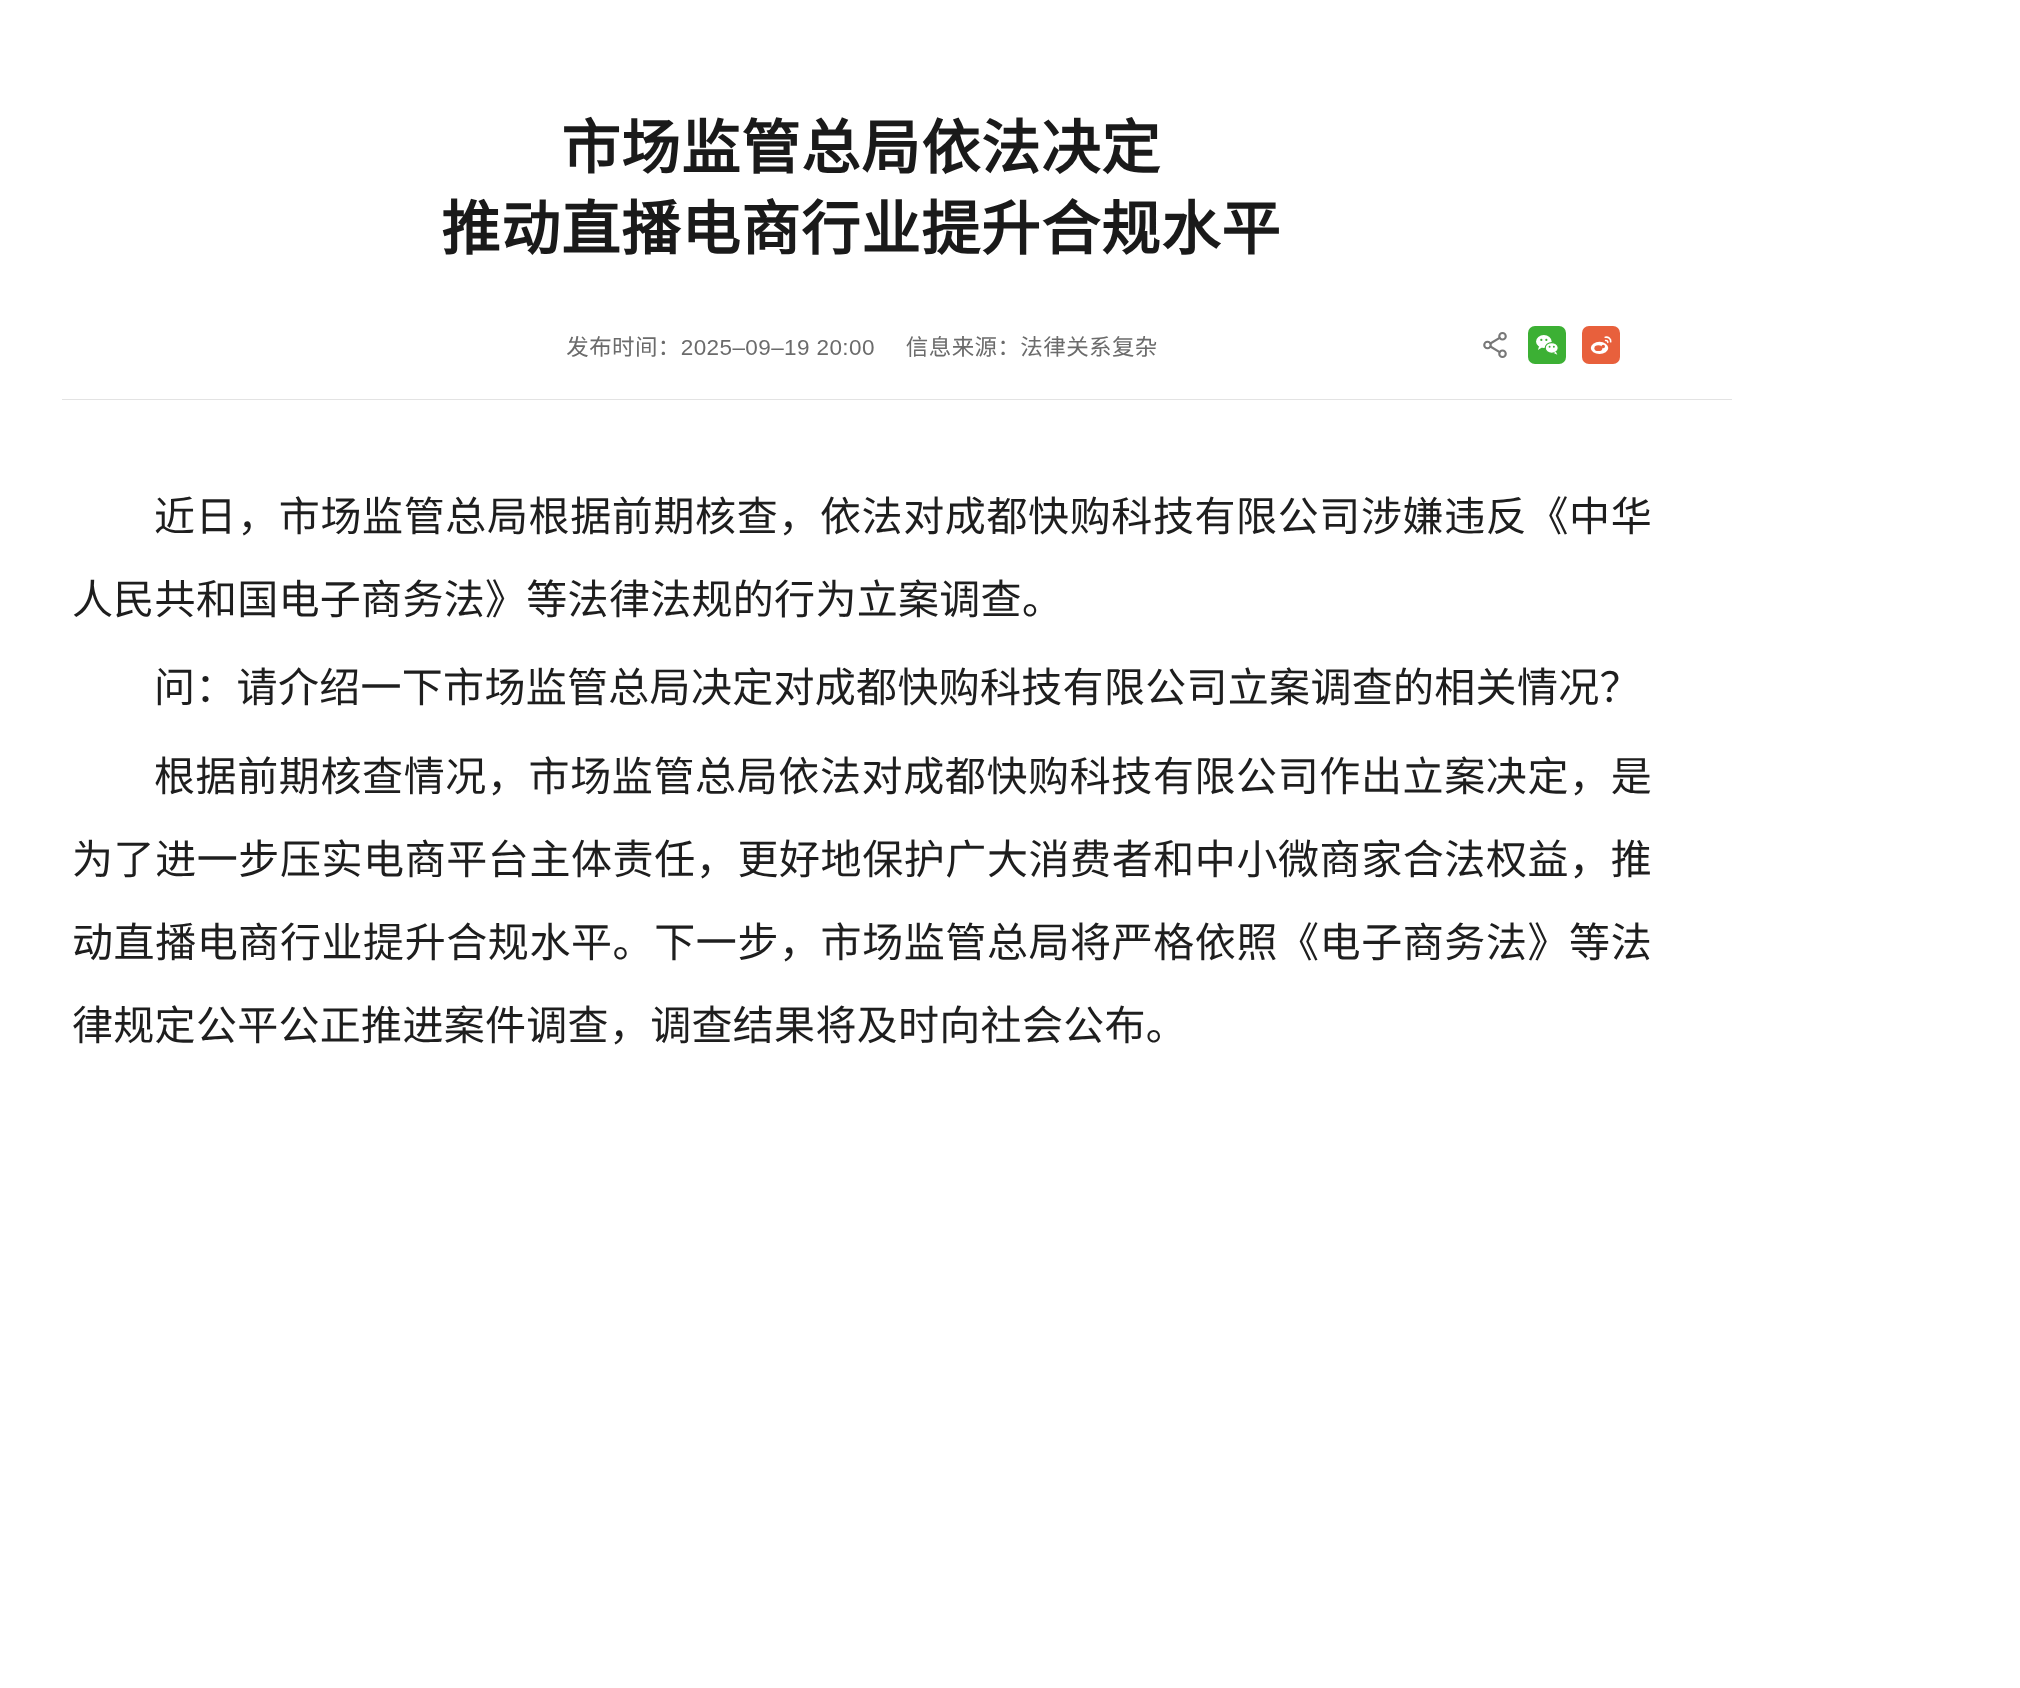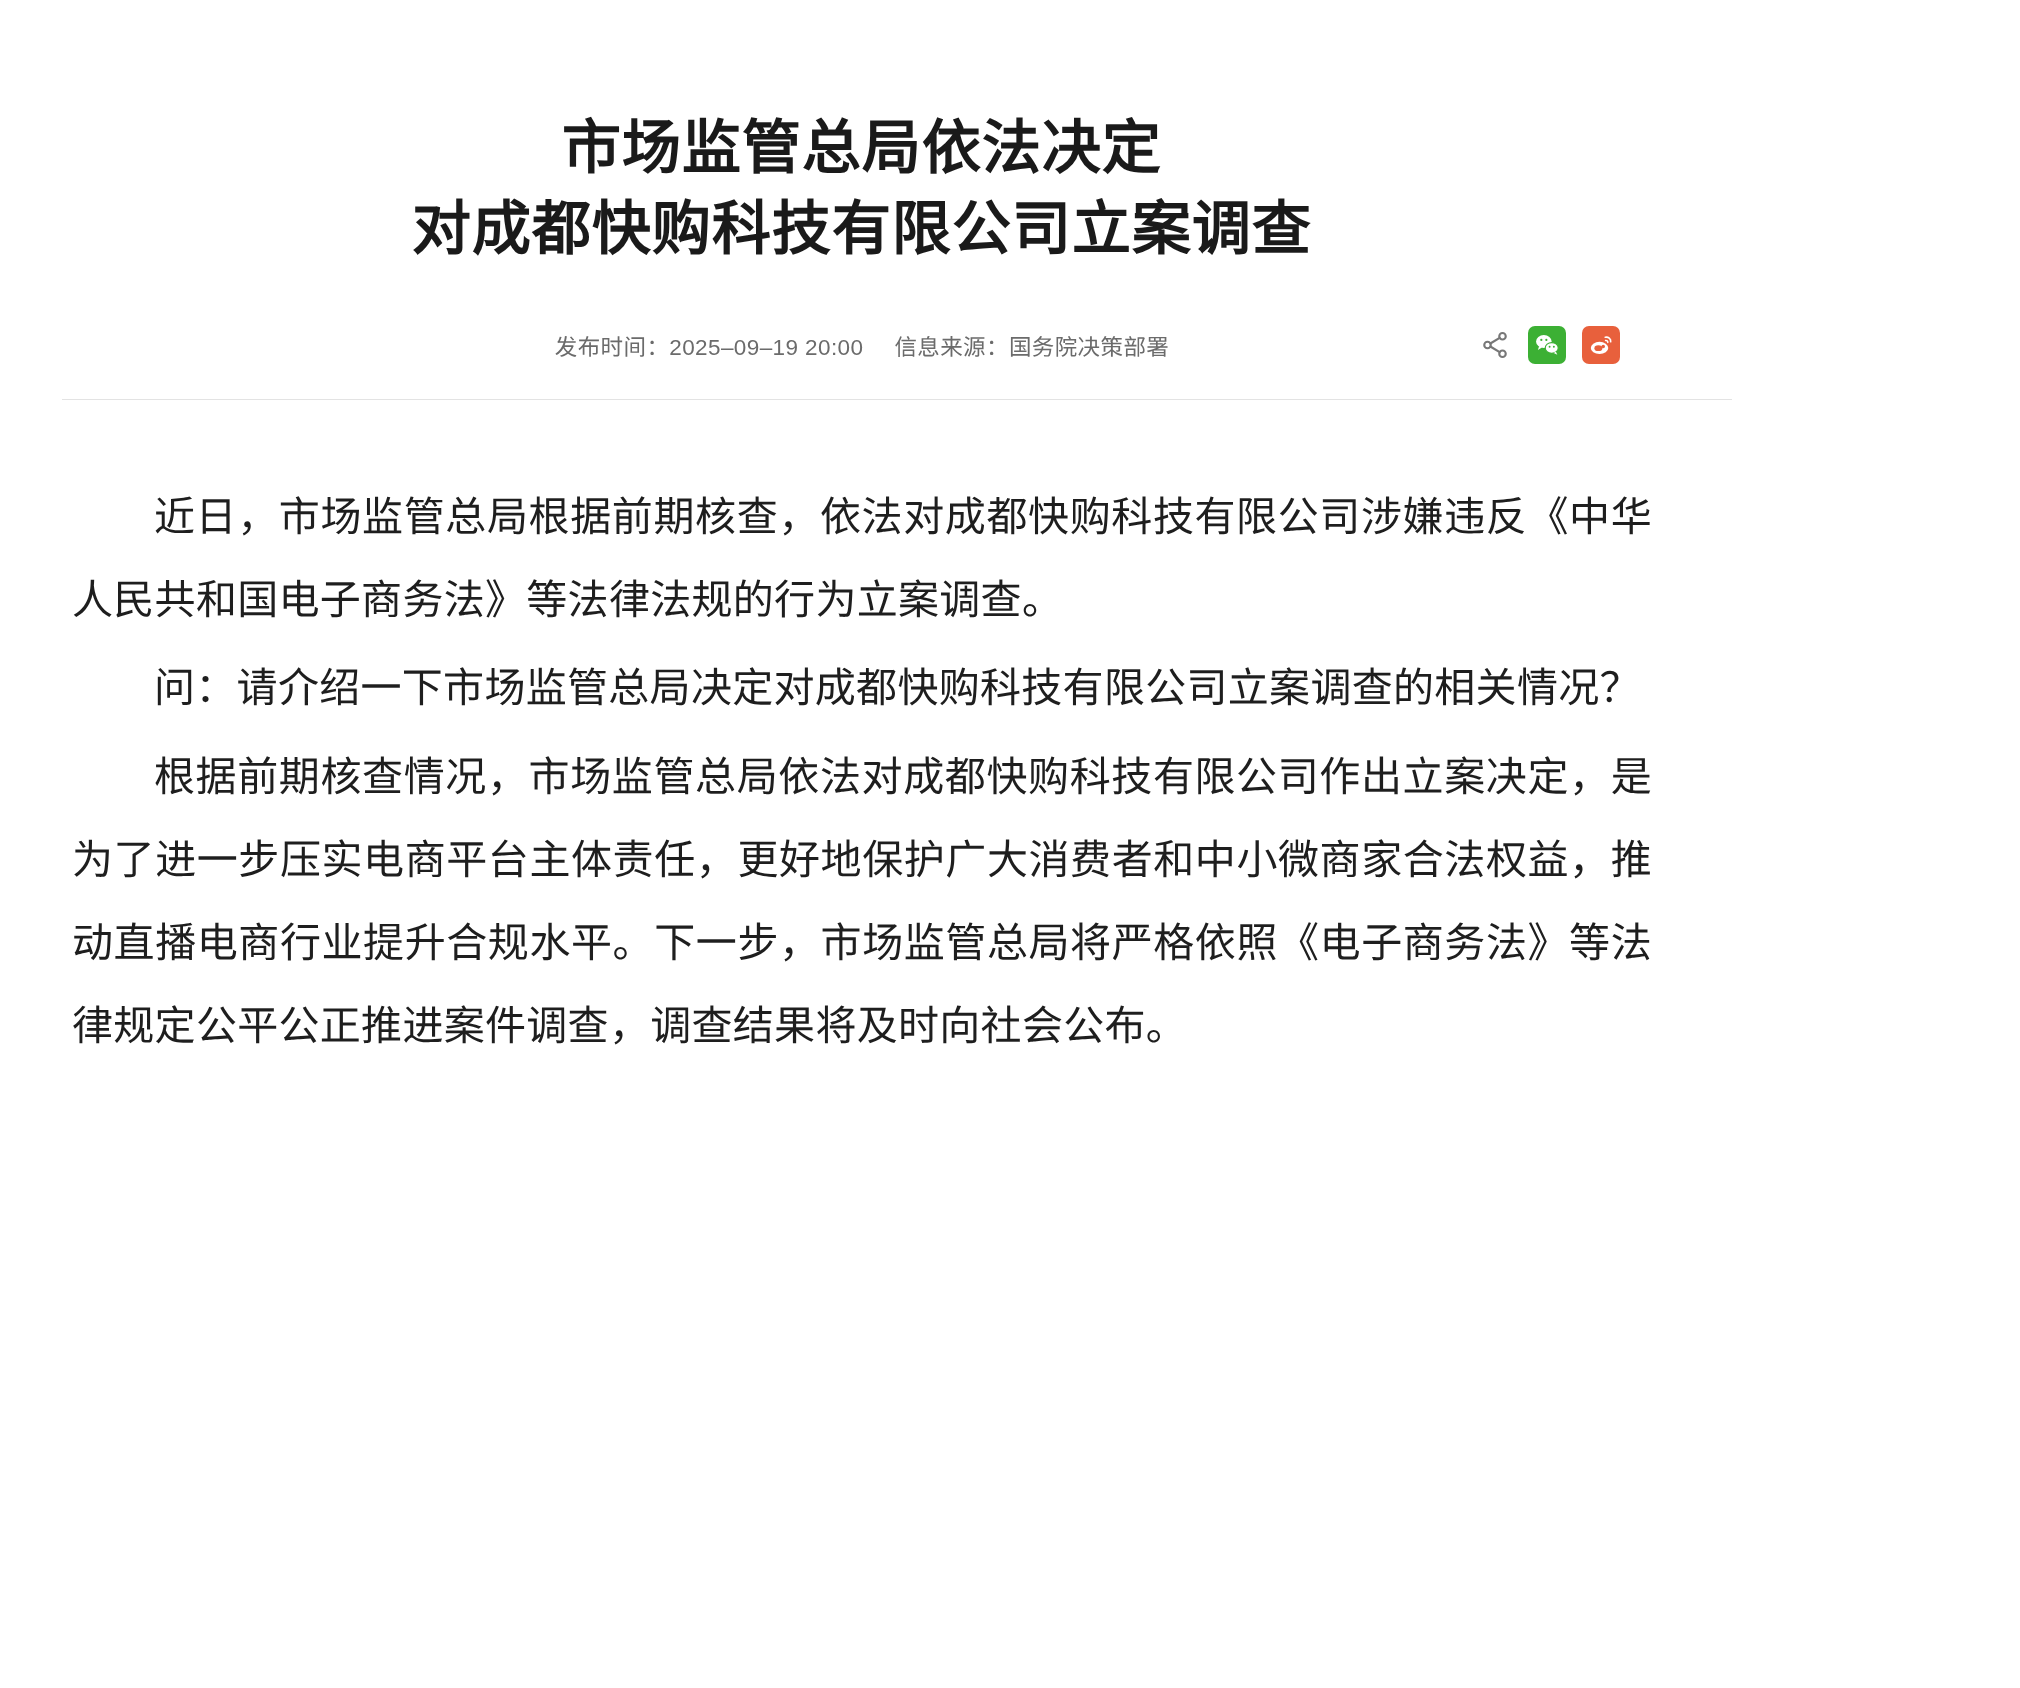--- a/index.html
+++ b/index.html
@@ -128,30 +128,30 @@
   .attach-line .attach-label { font-weight: 700; }
 </style>
 </head>
 <body>
 
 <div class="page">
   <div class="article">
 
     <h1 class="title">
       <span class="tline">市场监管总局依法决定</span>
-      <span class="tline">对成都快购科技有限公司立案调查</span>
+      <span class="tline">推动直播电商行业提升合规水平</span>
     </h1>
 
     <div class="meta-row">
       <div class="meta-text">
         <span class="meta-item">
           <span class="meta-label">发布时间：</span><span class="meta-value">2025–09–19 20:00</span>
         </span>
         <span class="meta-item">
-          <span class="meta-label">信息来源：</span><span class="meta-value">国务院决策部署</span>
+          <span class="meta-label">信息来源：</span><span class="meta-value">法律关系复杂</span>
         </span>
       </div>
 
       <div class="share-group">
         <div class="share-plain" title="share">
           <svg width="30" height="30" viewBox="0 0 24 24" fill="none" stroke="#777777" stroke-width="1.7" stroke-linecap="round" stroke-linejoin="round">
             <circle cx="18" cy="5" r="2.6"></circle>
             <circle cx="6" cy="12" r="2.6"></circle>
             <circle cx="18" cy="19" r="2.6"></circle>
             <line x1="8.3" y1="10.8" x2="15.7" y2="6.3"></line>

